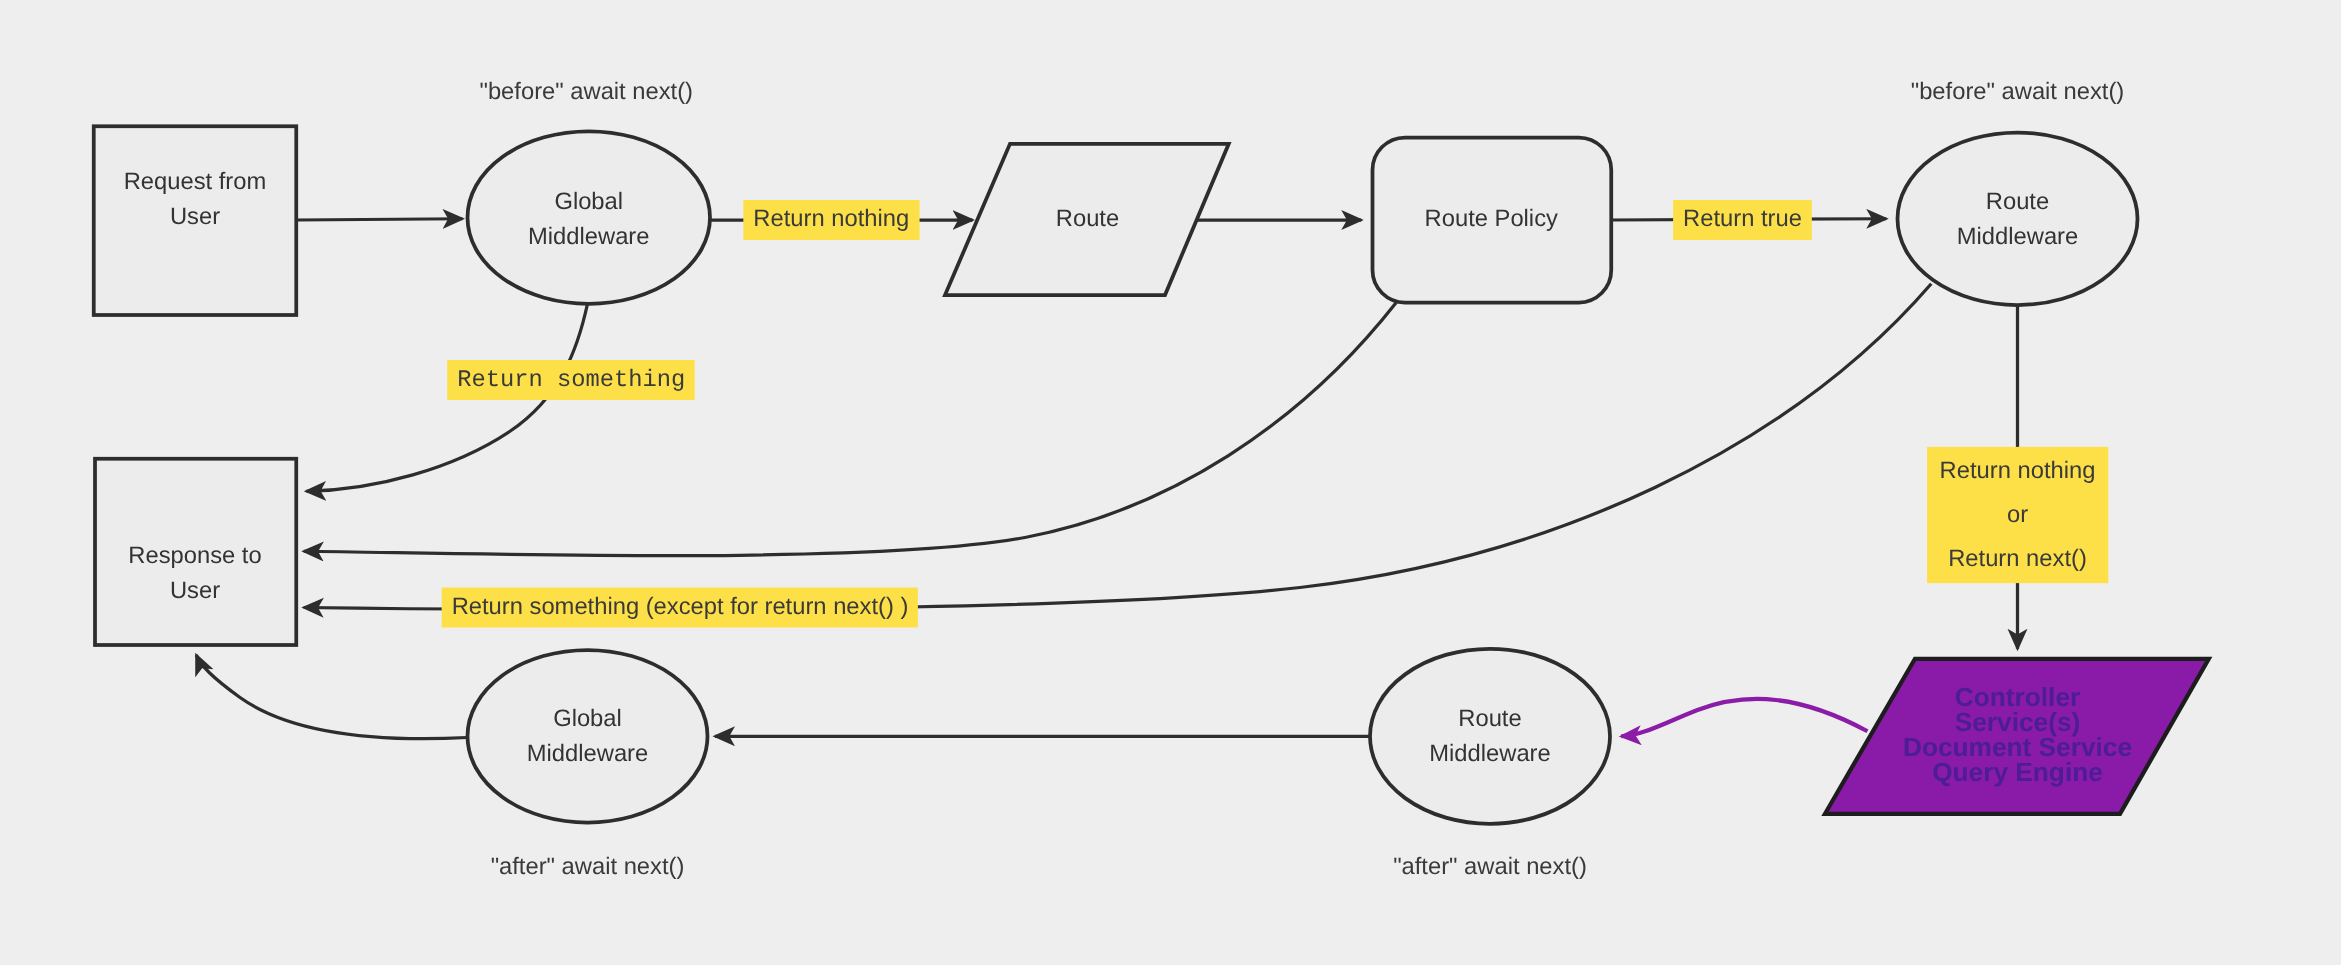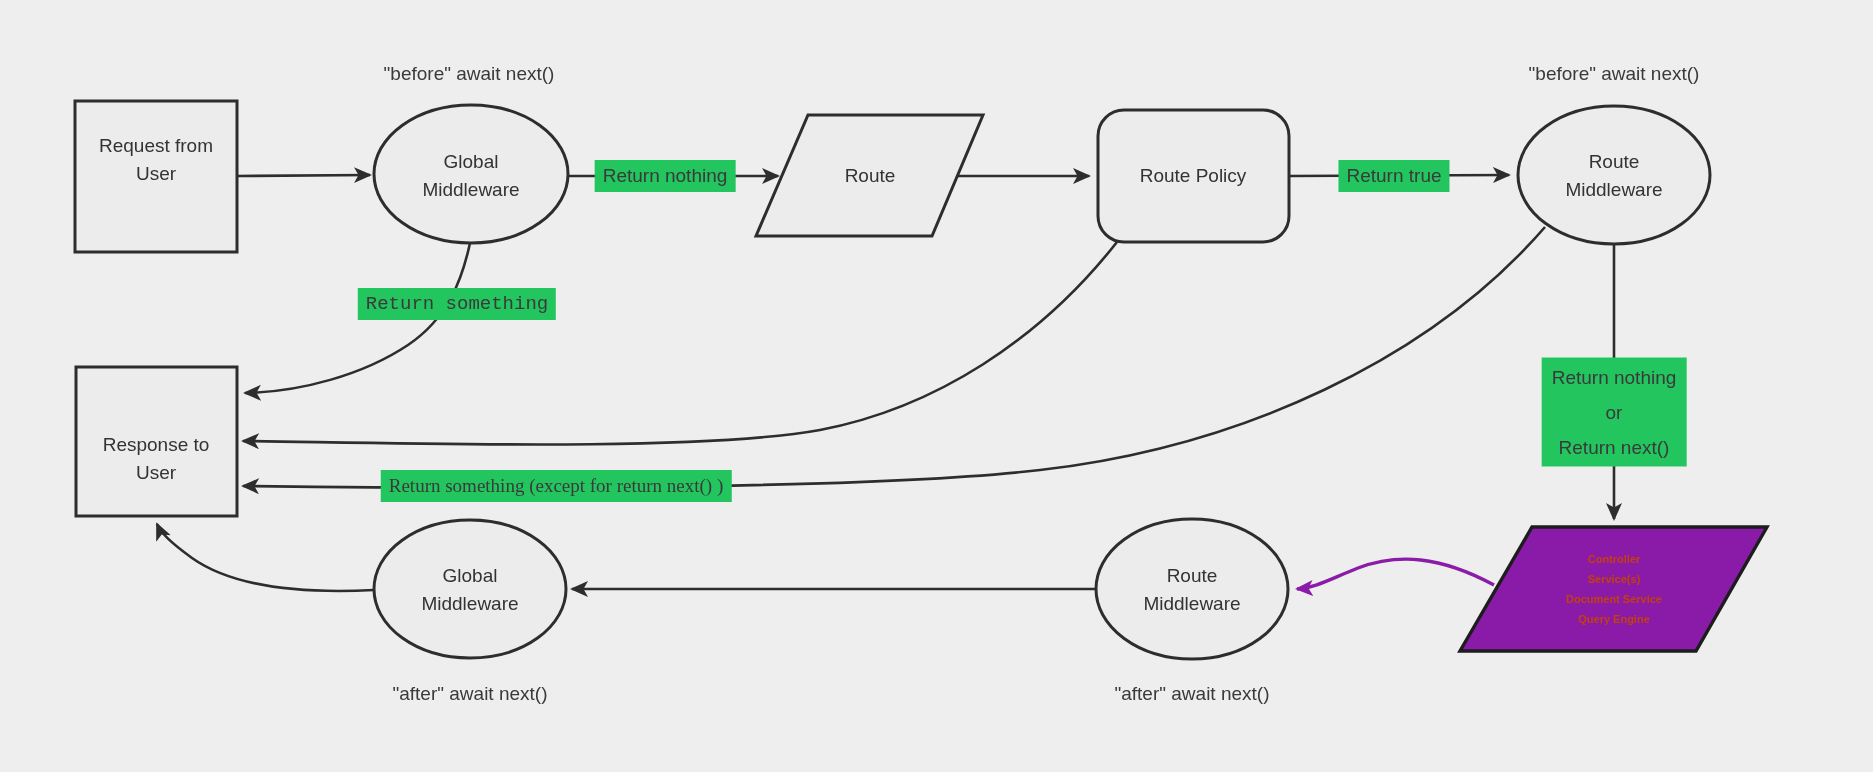--- a/index.html
+++ b/index.html
@@ -26,28 +26,28 @@
     position:absolute;
     transform: translate(-50%,-50%);
     white-space: pre-line;
     text-align: center;
     font-size: 19px;
     line-height: 28px;
     color: #3a3a3a;
     pointer-events: none;
   }
   .elabel.masked {
-    background: #22c55e;
+    background: #fde047;
     padding: 2px 8px;
   }
   .elabel.tall { line-height: 35px; padding: 2px 10px; }
   .nlabel.white-bold {
-    color: #c2410c;
+    color: #4c1d95;
     font-weight: 700;
-    font-size: 11px;
+    font-size: 21px;
     line-height: 20px;
   }
 </style>
 </head>
 <body>
 
 <div class="canvas">
 
   <svg class="layer" width="1873" height="772" viewBox="0 0 1873 772">
     <defs>
@@ -103,20 +103,20 @@
   <div class="nlabel" style="left:1192px; top:590px; width:150px;">Route
 Middleware</div>
   <div class="nlabel" style="left:470px; top:590px; width:150px;">Global
 Middleware</div>
 
   <div class="elabel" style="left:469px; top:74px;">"before" await next()</div>
   <div class="elabel" style="left:1614px; top:74px;">"before" await next()</div>
   <div class="elabel masked" style="left:665px; top:176px;">Return nothing</div>
   <div class="elabel masked" style="left:1394px; top:176px;">Return true</div>
   <div class="elabel masked" style="left:457px; top:304px;font-family:Liberation Mono, monospace;">Return something</div>
-  <div class="elabel masked" style="left:556px; top:486px;font-family:Liberation Serif, serif;">Return something (except for return next() )</div>
+  <div class="elabel masked" style="left:544px; top:486px;">Return something (except for return next() )</div>
   <div class="elabel masked tall" style="left:1614px; top:412px;">Return nothing
 or
 Return next()</div>
   <div class="elabel" style="left:470px; top:694px;">"after" await next()</div>
   <div class="elabel" style="left:1192px; top:694px;">"after" await next()</div>
 
 </div>
 
 </body></html>

